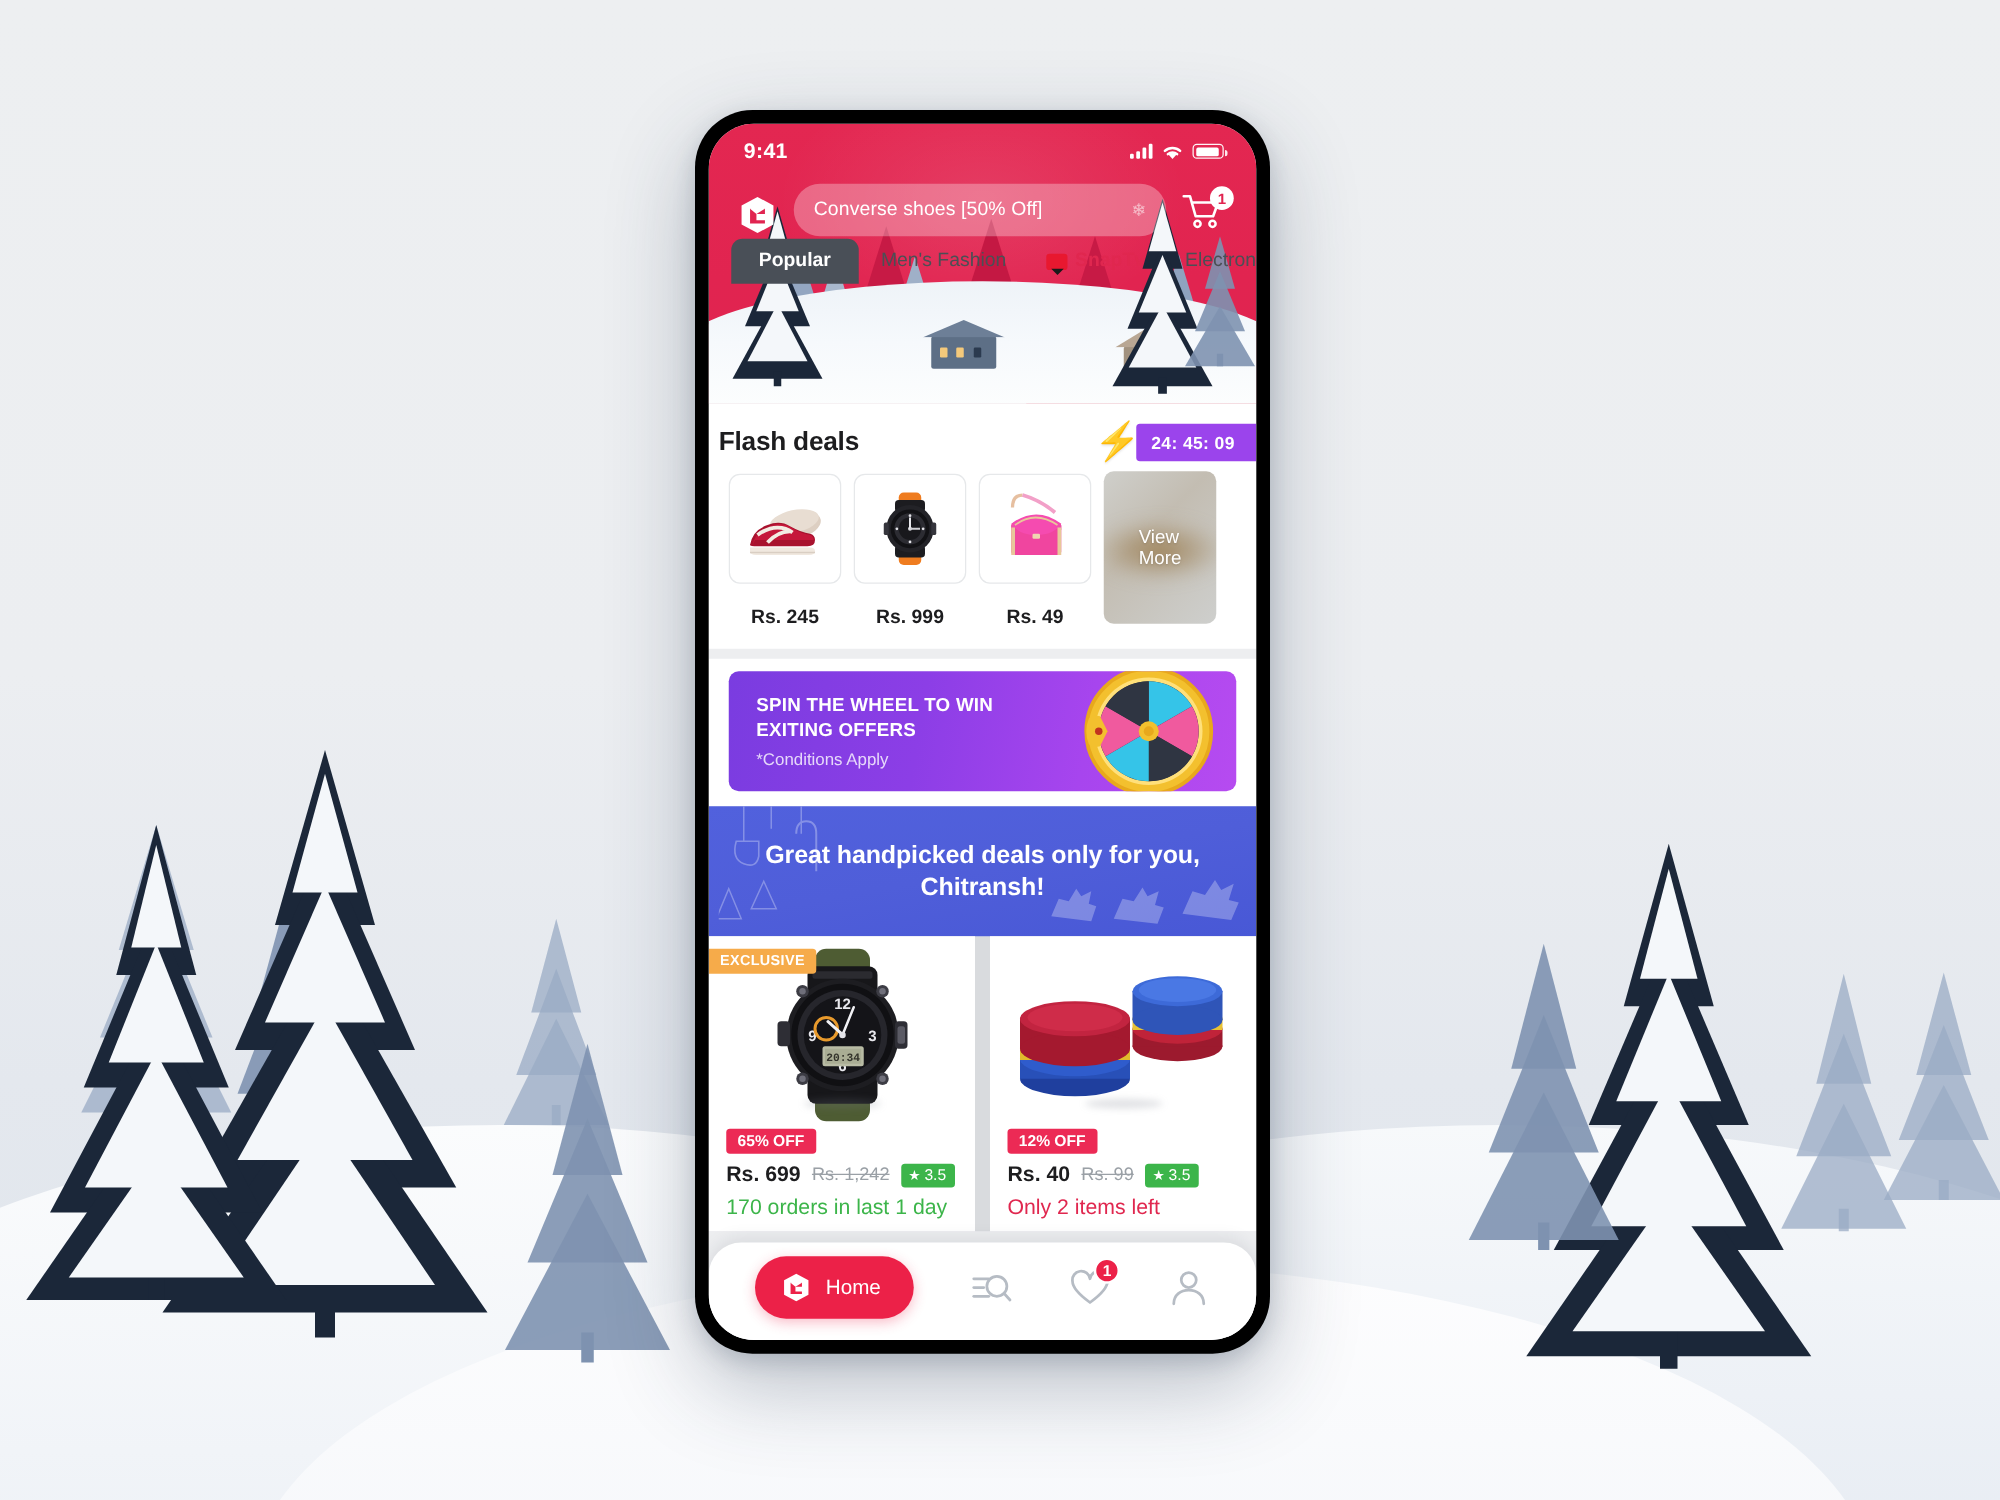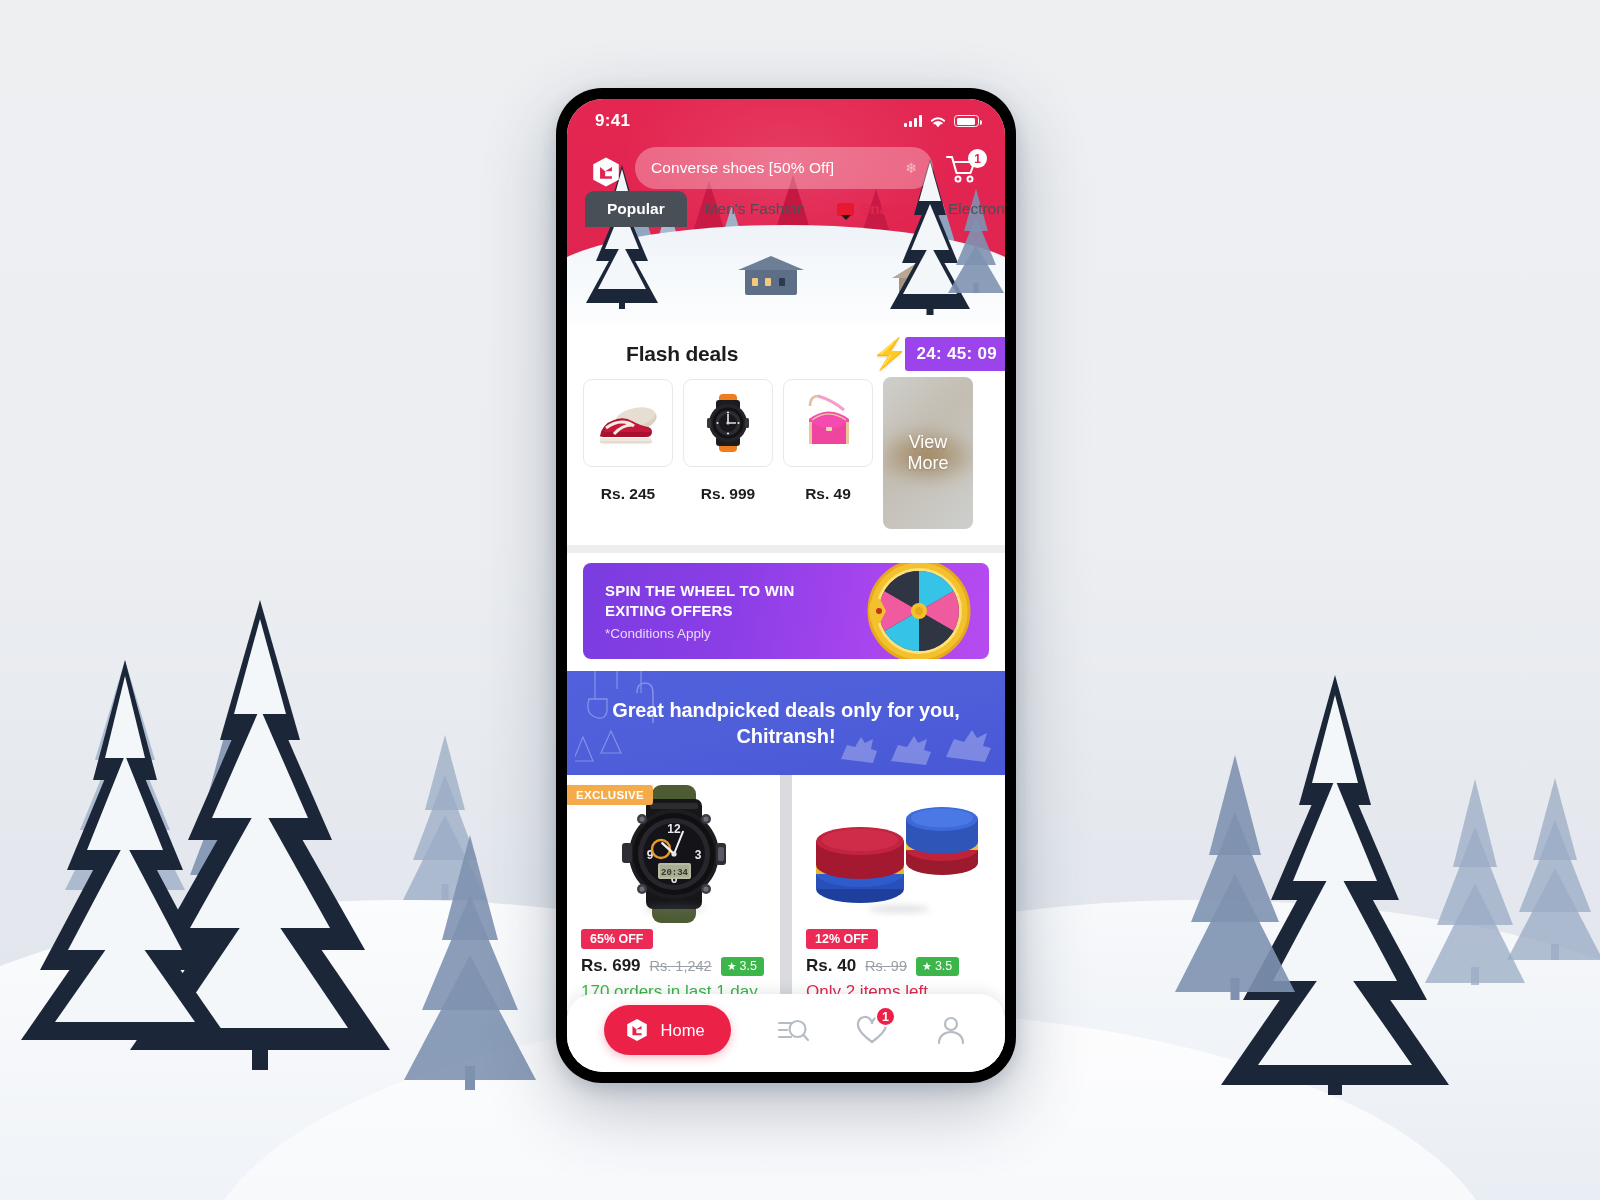--- a/index.html
+++ b/index.html
@@ -193,32 +193,32 @@
   }
 
   
   #content { flex: 1 1 auto; overflow: hidden; background: #edeef0; position:relative; }
 
   .card-block { background: #fff; }
 
   
   #flash-head {
     display: flex; align-items: center; justify-content: space-between;
-    padding: 14px 0 0 27px; position: relative; height: 48px; margin-left: 32px;
+    padding: 14px 0 0 8px; position: relative; height: 48px;
   }
   #flash-title { font-size: 21px; font-weight: 700; color: #1d1d1f; letter-spacing:-.2px; }
   #timer-wrap { position: relative; display: flex; align-items: center; }
   #bolt {
     position: relative; z-index: 3; margin-right: -4px;
     color: #fcc41b; font-size: 30px; line-height: 1;
     filter: drop-shadow(0 1px 1px rgba(0,0,0,.12));
   }
   #timer {
     background: #9b44ec; color: #fff;
-    font-size: 17px; font-weight: 700; letter-spacing: .3px;
+    font-size: 14px; font-weight: 700; letter-spacing: .3px;
     padding: 7px 8px 7px 12px; border-radius: 3px 0 0 3px;
     min-width: 96px;
   }
 
   #deals-row {
     display: flex; gap: 10px; padding: 8px 14px 16px 16px; align-items: flex-start;
   }
   .deal { width: 90px; flex: 0 0 90px; }
   .deal-img {
     height: 88px; background: #fff;
@@ -232,25 +232,25 @@
     background: #ec2a55; color: #fff;
     font-size: 11.5px; font-weight: 600;
     padding: 3.5px 10px; border-radius: 11px;
     white-space: nowrap;
   }
   .deal-price {
     text-align: center; margin-top: 18px;
     font-size: 15.5px; font-weight: 700; color: #1d1d1f;
   }
   #view-more {
-    width: 90px; flex: 0 0 90px; height: 152px; margin-top: -2px;
+    width: 90px; flex: 0 0 90px; height: 122px; margin-top: -2px;
     border-radius: 8px;
     background: linear-gradient(135deg,#cfcfcb 0%, #c3bdb2 40%, #cecfcd 100%);
     display: flex; align-items: center; justify-content: center;
-    color: #fff; font-size: 18px; line-height: 1.15; text-align: center;
+    color: #fff; font-size: 15px; line-height: 1.15; text-align: left;
     position: relative; overflow: hidden;
   }
   #view-more::before {
     content:""; position:absolute; left:-10%; top:32%;
     width: 120%; height: 40%; border-radius: 50%;
     background: radial-gradient(ellipse at center, rgba(150,118,70,.85), rgba(150,118,70,0) 70%);
     filter: blur(7px);
   }
   #view-more span { position: relative; z-index: 2; text-shadow: 0 1px 2px rgba(0,0,0,.15); }
 

